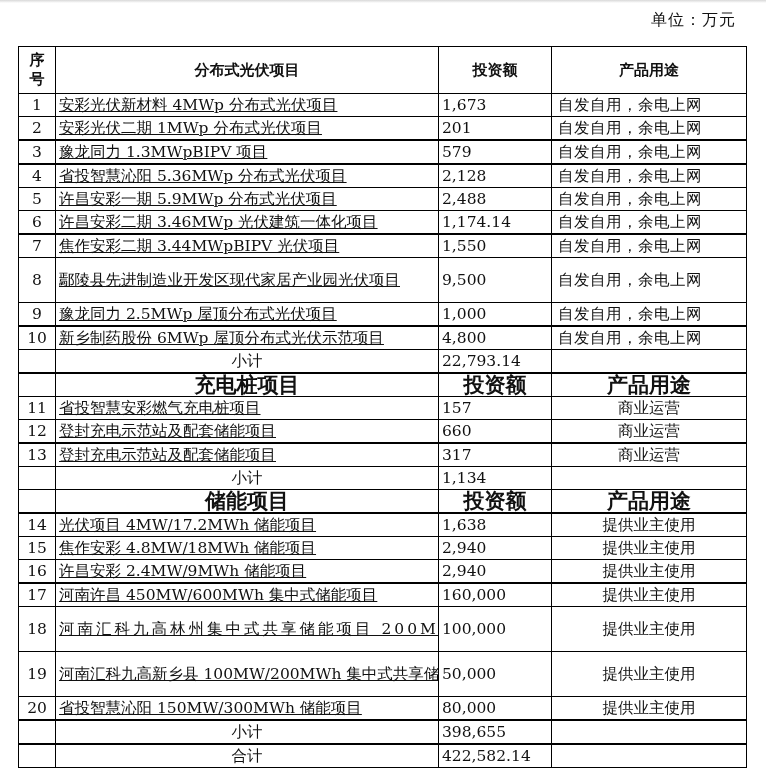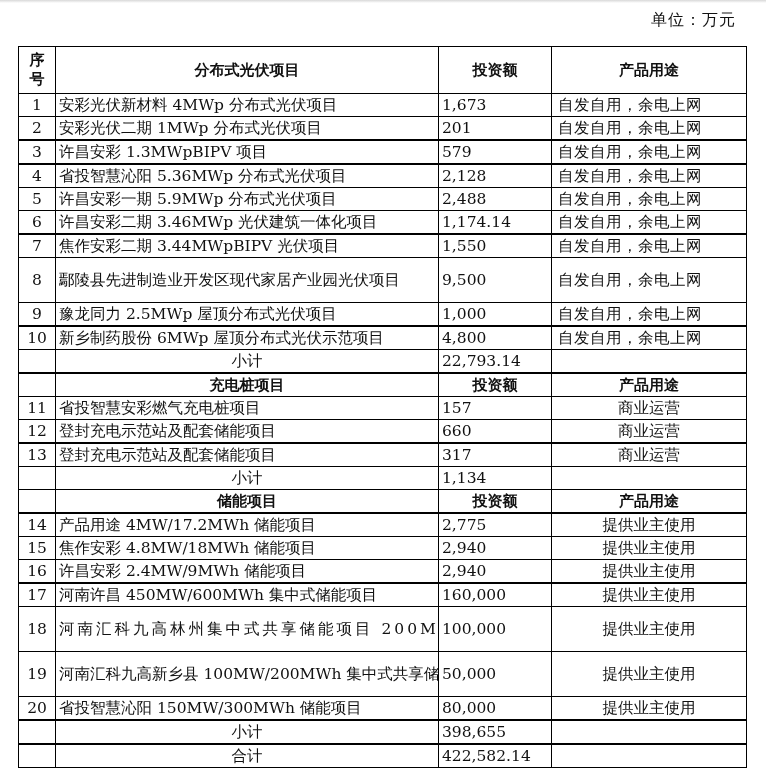--- a/index.html
+++ b/index.html
@@ -14,29 +14,29 @@
   table.main {
     position: absolute; left: 18px; top: 46px; width: 728px;
     border-collapse: collapse; table-layout: fixed;
     font-size: 15.5px;
   }
   table.main td {
     border: 1px solid #000; padding: 0 3px; line-height: 22px; height: 22px;
     vertical-align: middle; overflow: hidden; white-space: nowrap;
   }
   td.seq { text-align: center; }
-  td.name { text-align: left; }
+  td.name { text-align: left; text-decoration: underline; }
   td.amt { text-align: left; padding-right: 9px; }
   td.use { text-align: center; }
   td.use.left { text-align: left; padding-left: 6px; letter-spacing: 0.5px; }
   td.wrap { white-space: normal; line-height: 22px; }
   td.justify { text-align: justify; text-align-last: left; letter-spacing: 3px; }
   tr.hdr td { font-family: "DejaVu Sans", "Liberation Sans", sans-serif; font-weight: bold; font-size: 15px; text-align: center; }
   tr.hdr td.seqhdr { line-height: 19px; padding: 2px 0; }
-  tr.subhdr td { font-family: "DejaVu Sans", "Liberation Sans", sans-serif; font-weight: bold; font-size: 15px; text-align: center; }
+  tr.subhdr td { font-family: "DejaVu Sans", "Liberation Sans", sans-serif; font-weight: bold; font-size: 21px; text-align: center; }
   tr.thick td { border-top: 2px solid #000; }
   tr.sub td.label { text-align: center; }
 </style>
 </head>
 <body>
 
 <div class="topbar"></div>
 <div class="unit">单位：万元</div>
 
 <table class="main">
@@ -62,21 +62,21 @@
         <td class="use left">自发自用，余电上网</td>
       </tr>
     <tr>
         <td class="seq">2</td>
         <td class="name">安彩光伏二期 1MWp 分布式光伏项目</td>
         <td class="amt">201</td>
         <td class="use left">自发自用，余电上网</td>
       </tr>
     <tr class="thick">
         <td class="seq">3</td>
-        <td class="name">许昌安彩 1.3MWpBIPV 项目</td>
+        <td class="name">豫龙同力 1.3MWpBIPV 项目</td>
         <td class="amt">579</td>
         <td class="use left">自发自用，余电上网</td>
       </tr>
     <tr class="thick">
         <td class="seq">4</td>
         <td class="name">省投智慧沁阳 5.36MWp 分布式光伏项目</td>
         <td class="amt">2,128</td>
         <td class="use left">自发自用，余电上网</td>
       </tr>
     <tr>
@@ -154,22 +154,22 @@
       </tr>
 
     <tr class="subhdr">
         <td></td>
         <td>储能项目</td>
         <td>投资额</td>
         <td>产品用途</td>
       </tr>
     <tr class="thick">
         <td class="seq">14</td>
-        <td class="name">产品用途 4MW/17.2MWh 储能项目</td>
-        <td class="amt">2,775</td>
+        <td class="name">光伏项目 4MW/17.2MWh 储能项目</td>
+        <td class="amt">1,638</td>
         <td class="use">提供业主使用</td>
       </tr>
     <tr>
         <td class="seq">15</td>
         <td class="name">焦作安彩 4.8MW/18MWh 储能项目</td>
         <td class="amt">2,940</td>
         <td class="use">提供业主使用</td>
       </tr>
     <tr>
         <td class="seq">16</td>

